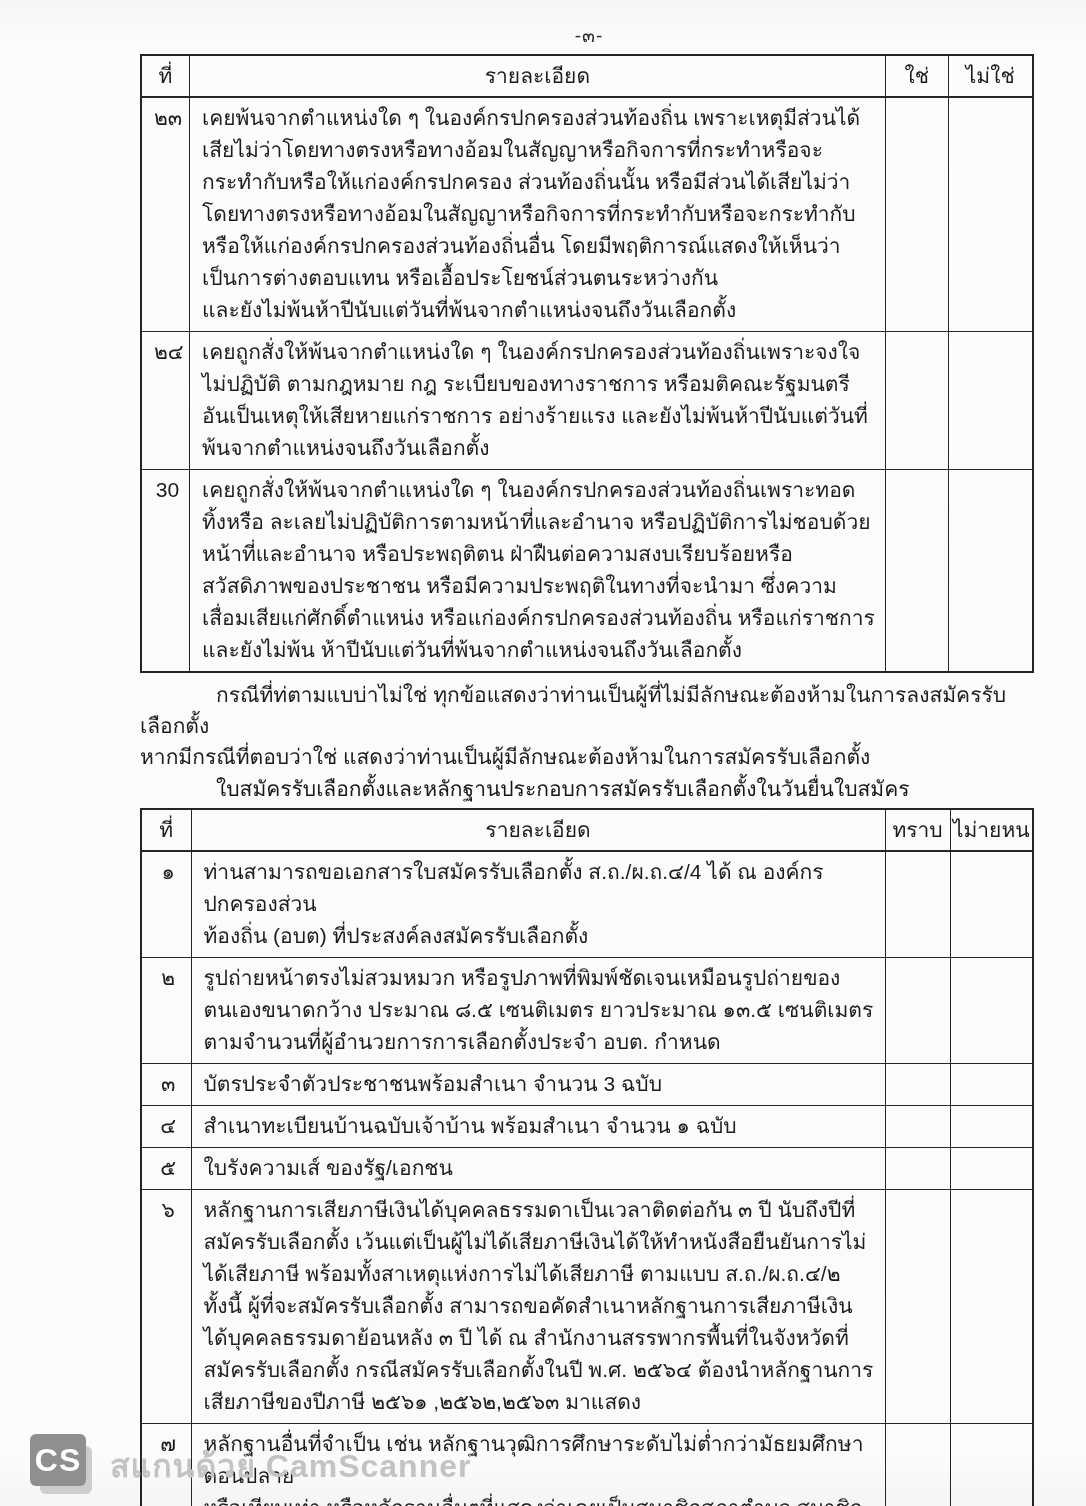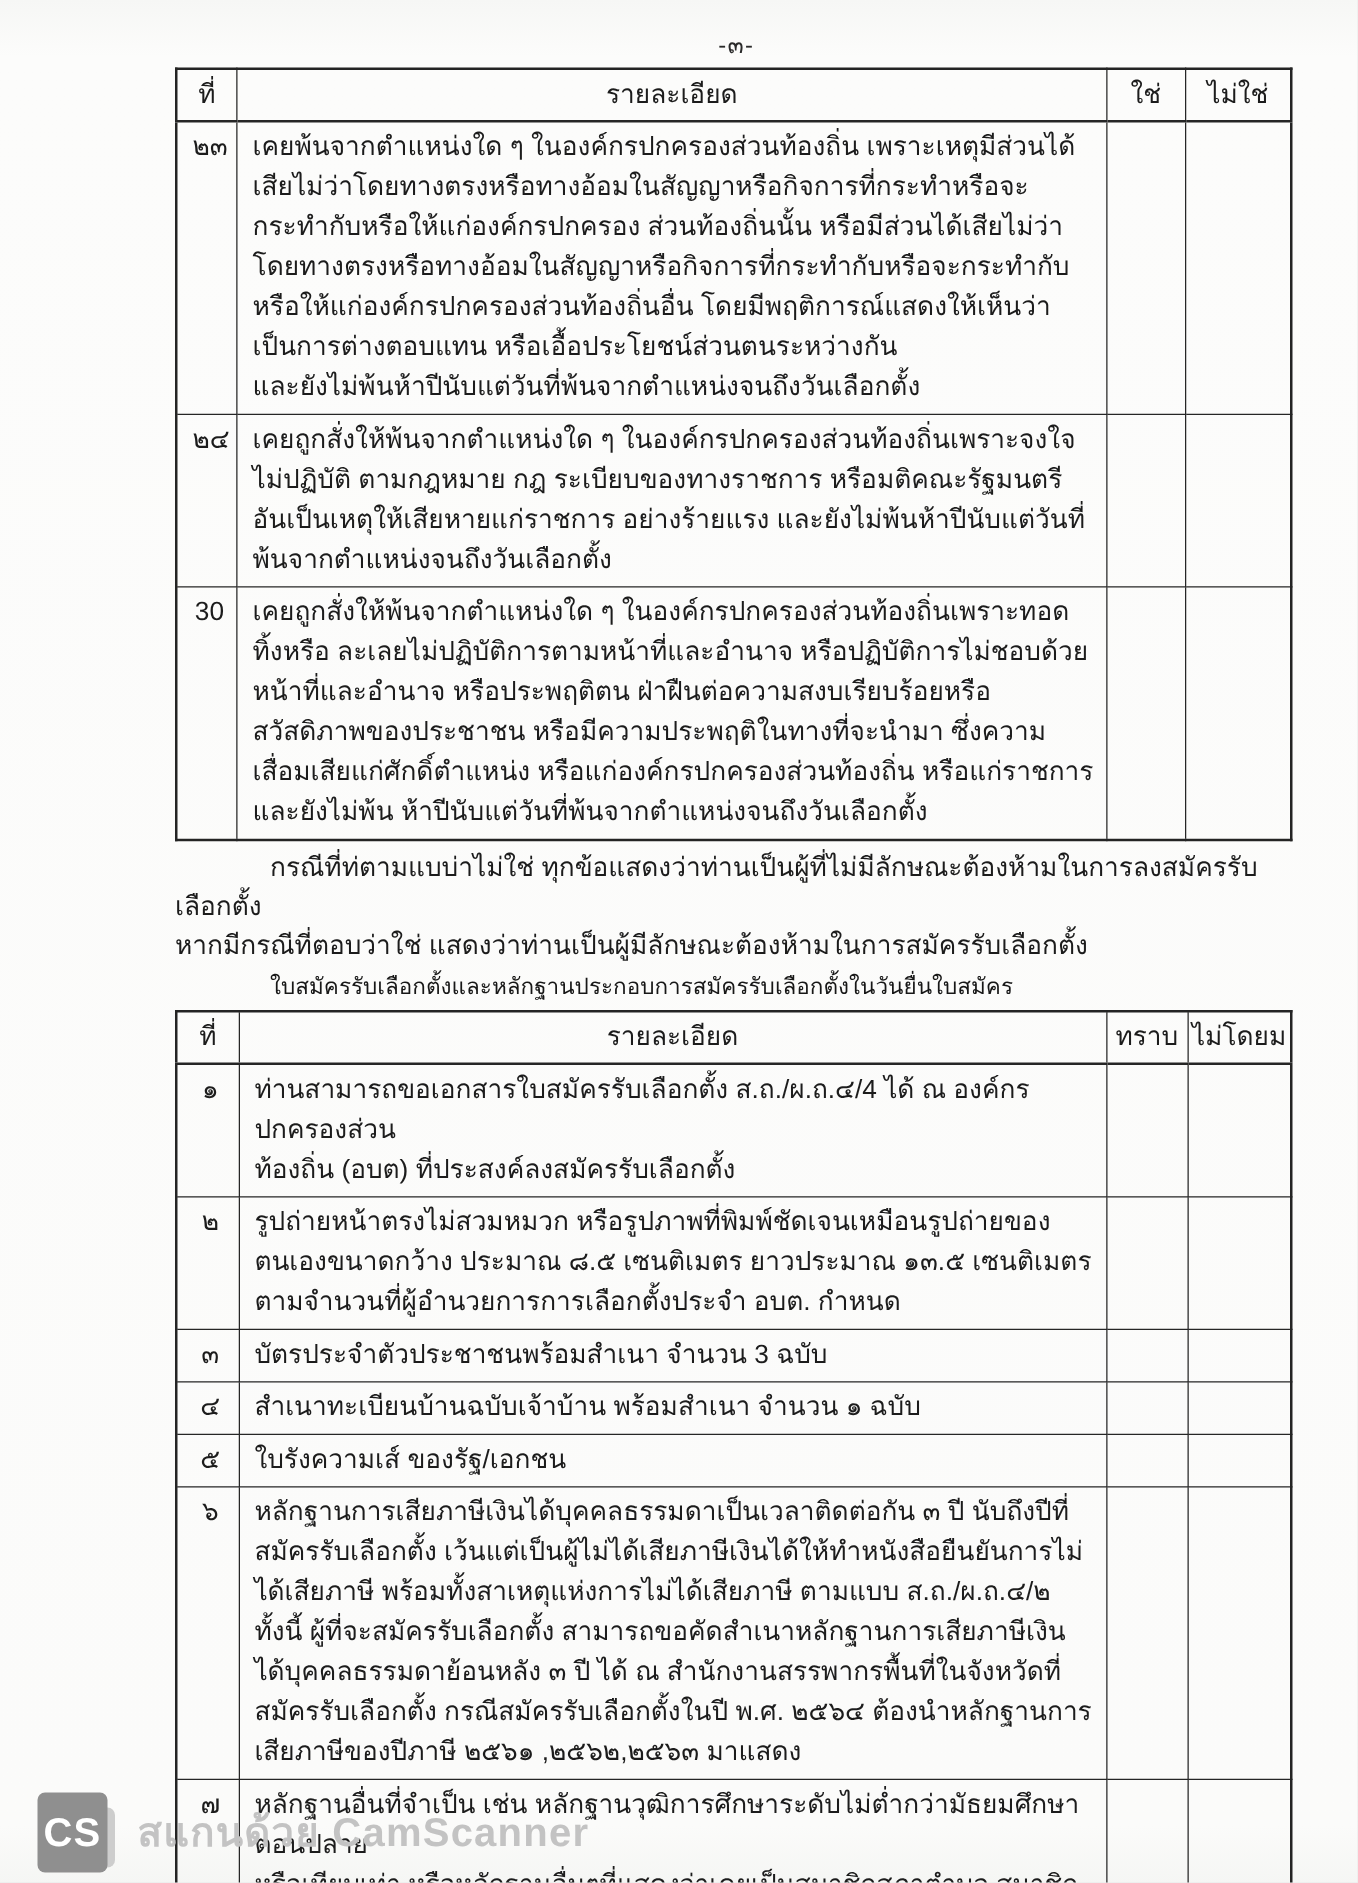--- a/index.html
+++ b/index.html
@@ -44,34 +44,34 @@
   .col-noan{width:84px;}
   .col-no2{width:50px;}
   .col-detail2{width:694px;}
   .col-know{width:65px;}
   .col-notknow{width:83px;}
   .para{
     font-size:21px;line-height:31px;color:#1c1c1c;
     margin:6px 0 2px 0;text-indent:76px;white-space:pre-line;
   }
   .subheading{
-    font-size:18px;line-height:30px;color:#171717;
+    font-size:21px;line-height:30px;color:#171717;
     margin:2px 0 4px 76px;
   }
   .watermark{
     position:absolute;left:30px;top:1434px;z-index:1;
     display:flex;align-items:center;gap:14px;
   }
   .cs-badge{position:relative;width:66px;height:62px;}
   .cs-badge .shadow{
     position:absolute;left:10px;top:12px;width:52px;height:48px;
     background:#cdcdcd;border-radius:6px;
   }
   .cs-badge .front{
-    position:absolute;left:0;top:0;width:56px;height:64px;
+    position:absolute;left:0;top:0;width:56px;height:52px;
     background:#8f8f8f;border-radius:6px;
     display:flex;align-items:center;justify-content:center;
     color:#ffffff;font-size:32px;font-weight:bold;letter-spacing:1px;
   }
   .wm-text{
     font-size:32px;color:#c3c3c3;font-weight:700;letter-spacing:1px;
     white-space:nowrap;
   }
 </style>
 </head>
@@ -127,21 +127,21 @@
         <col class="col-no2">
           <col class="col-detail2">
           <col class="col-know">
           <col class="col-notknow">
       </colgroup>
       <tbody>
           <tr>
         <th>ที่</th>
         <th>รายละเอียด</th>
         <th>ทราบ</th>
-        <th>ไม่โดยม</th>
+        <th>ไม่ายหน</th>
       </tr>
       <tr>
         <td class="num">๑</td>
         <td>ท่านสามารถขอเอกสารใบสมัครรับเลือกตั้ง ส.ถ./ผ.ถ.๔/4  ได้ ณ องค์กรปกครองส่วน
 ท้องถิ่น (อบต) ที่ประสงค์ลงสมัครรับเลือกตั้ง</td>
         <td class="ans"></td>
         <td class="ans"></td>
       </tr>
       <tr>
         <td class="num">๒</td>

